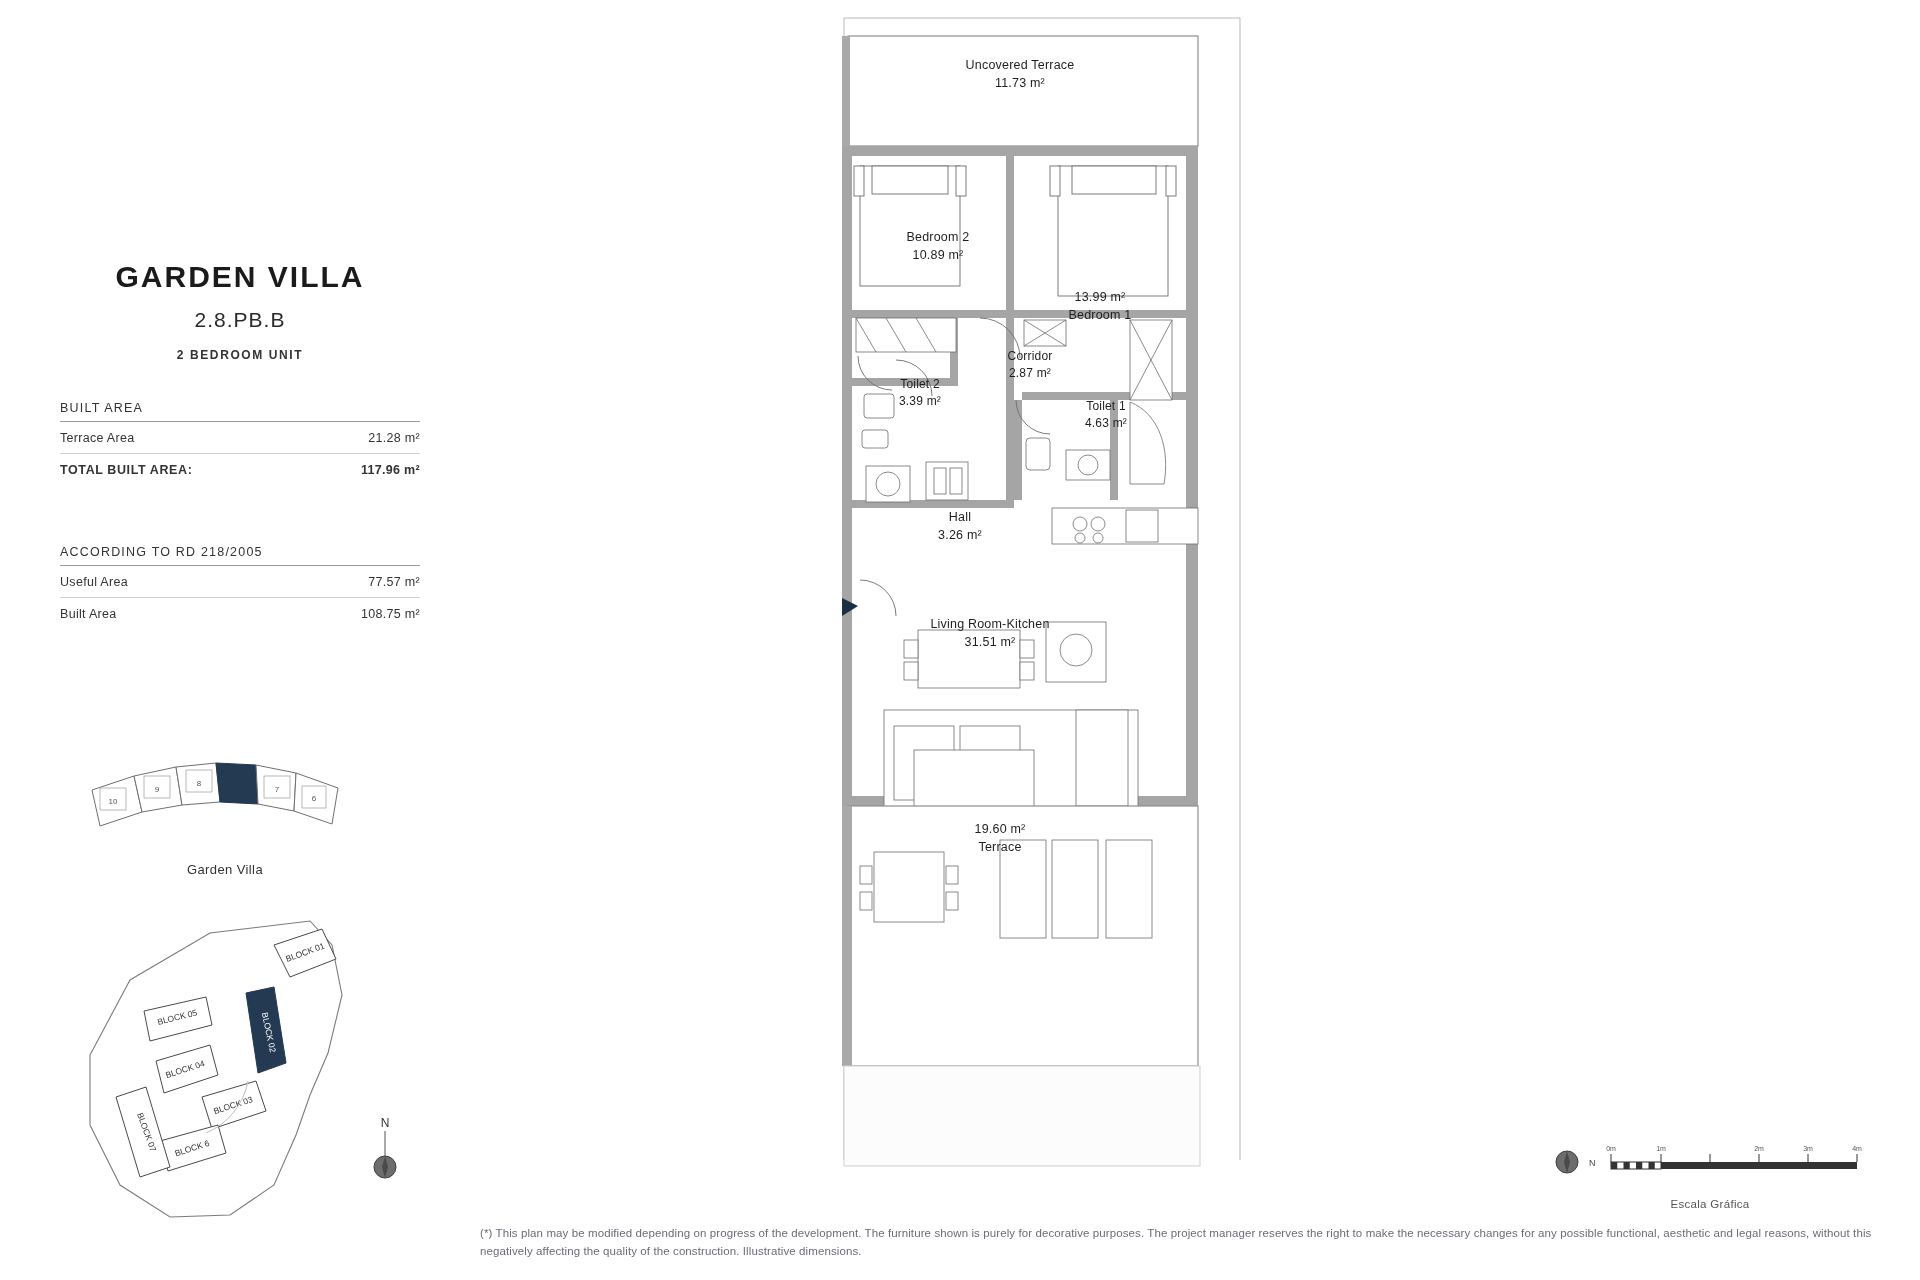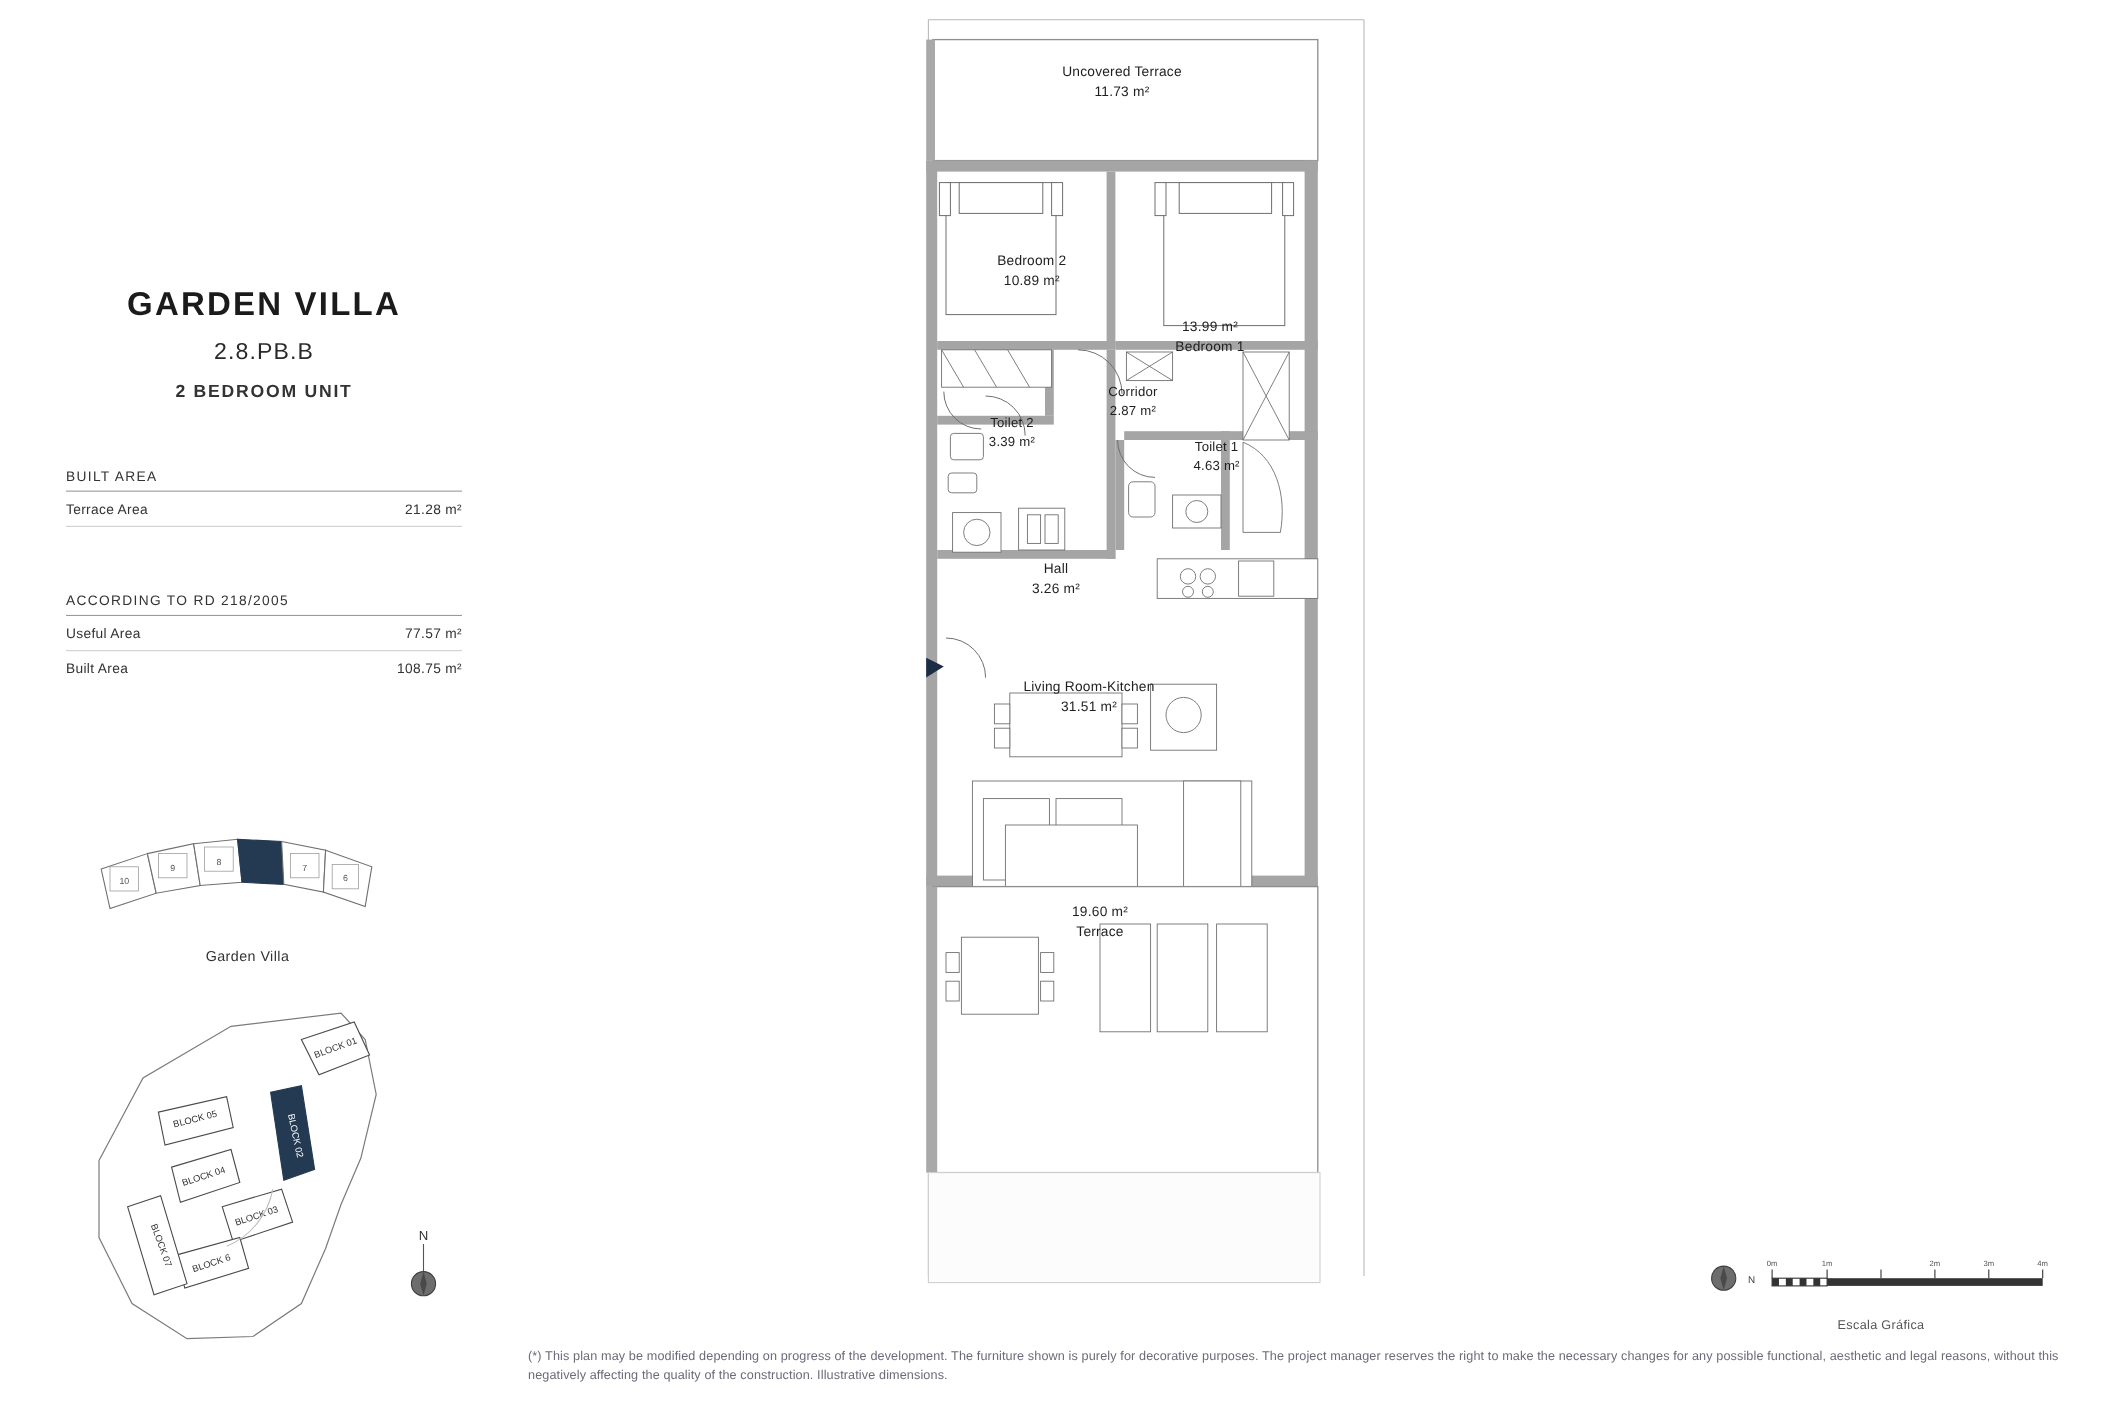--- a/index.html
+++ b/index.html
@@ -22,21 +22,21 @@
     font-size:30px;font-weight:bold;letter-spacing:2px;
     text-align:center;color:#1b1b1b;margin:0 0 14px 0;
   }
   .code{
     font-size:25px;text-align:center;letter-spacing:1px;color:#2a2a2a;margin-bottom:10px;
   }
   .unitref{
     font-size:21px;text-align:center;letter-spacing:1px;color:#2a2a2a;margin-bottom:16px;
   }
   .unittype{
-    font-size:16px;text-align:center;letter-spacing:1.6px;color:#333;font-weight:bold;margin-bottom:60px;
+    font-size:12px;text-align:center;letter-spacing:1.6px;color:#333;font-weight:bold;margin-bottom:39px;
   }
   .sect-label{
     font-size:12.5px;letter-spacing:1.2px;color:#333;padding-bottom:6px;
     border-bottom:1px solid #9a9a9a;margin-bottom:0;
   }
   .row{
     display:flex;justify-content:space-between;align-items:baseline;
     font-size:12.5px;color:#333;
     padding:9px 0 8px 0;border-bottom:1px solid #cfcfcf;
   }
@@ -86,20 +86,24 @@
   <div class="info">
     <div class="title">GARDEN VILLA</div>
     <div class="unitref">2.8.PB.B</div>
     <div class="unittype">2 BEDROOM UNIT</div>
 
     <div class="sect-label">BUILT AREA</div>
 
     <div class="row">
       <span class="lbl">Terrace Area</span>
       <span class="val">21.28 m²</span>
+    </div>
+    <div class="row total">
+      <span class="lbl">TOTAL BUILT AREA:</span>
+      <span class="val">117.96 m²</span>
     </div>
 
     <div class="gap"></div>
 
     <div class="sect-label sect2">ACCORDING TO RD 218/2005</div>
     <div class="row">
       <span class="lbl">Useful Area</span>
       <span class="val">77.57 m²</span>
     </div>
     <div class="row" style="border-bottom:none;">

